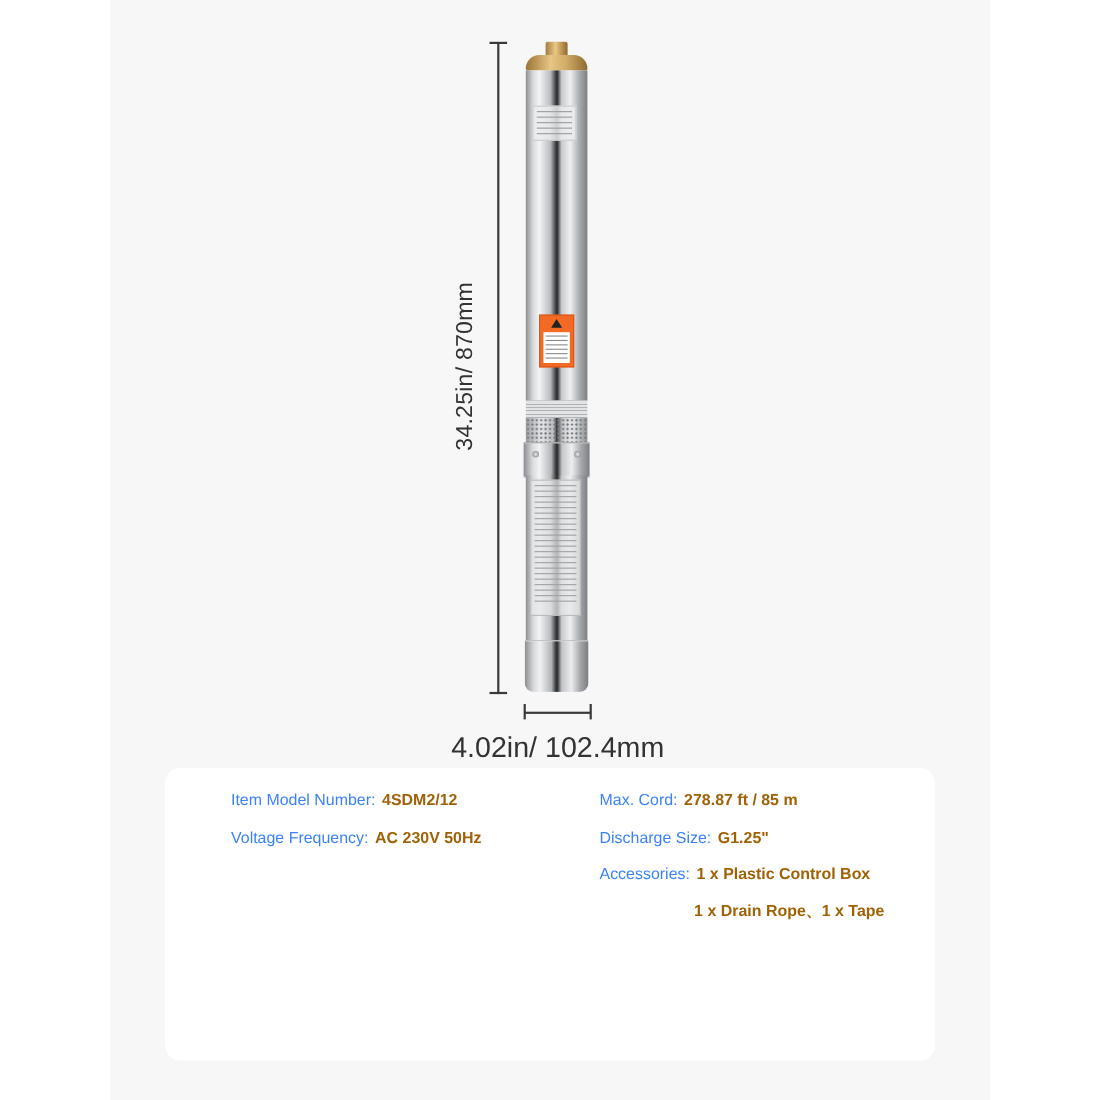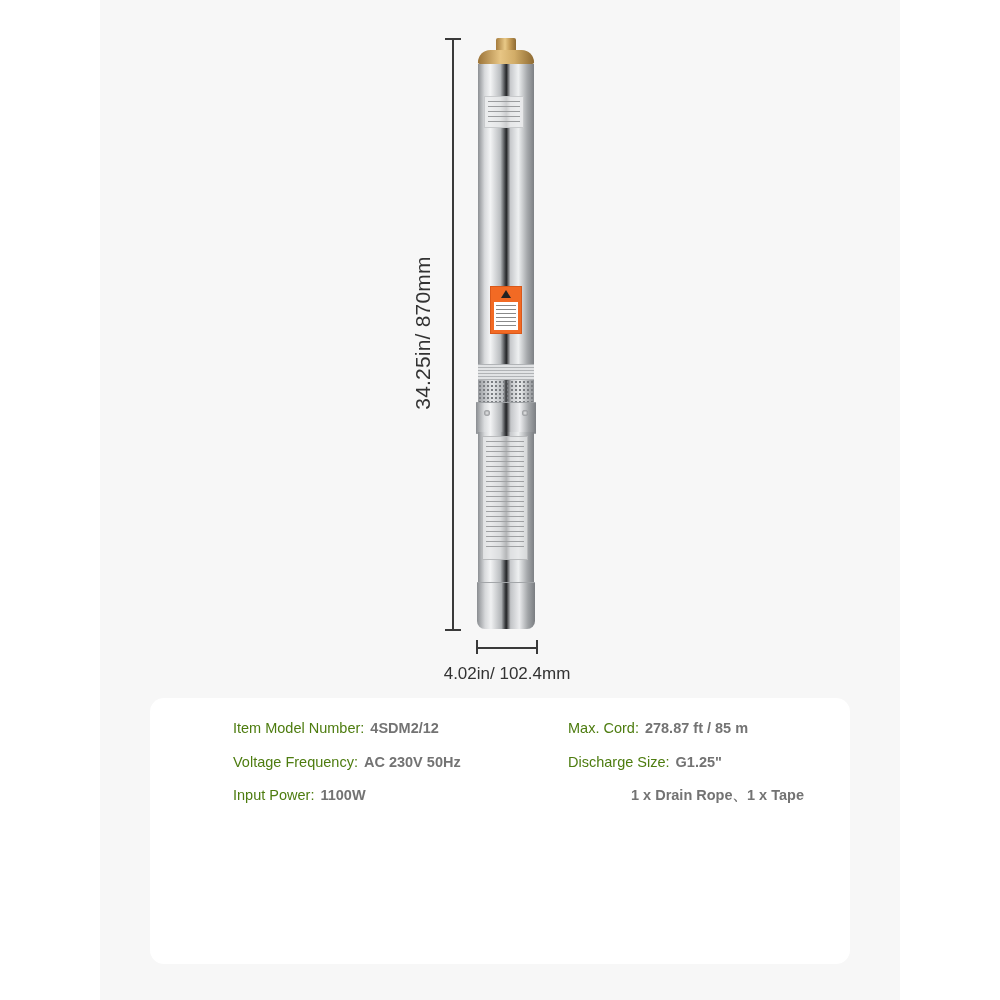--- a/index.html
+++ b/index.html
@@ -16,21 +16,21 @@
   .vcap-bot { position: absolute; left: 445px; top: 629px; width: 16px; height: 2px; background: #3a3a3a; }
   .vlabel {
     position: absolute; left: 423px; top: 333px; transform: translate(-50%, -50%) rotate(-90deg);
     font-size: 21px; color: #333; white-space: nowrap; letter-spacing: 0.2px;
   }
   .hline { position: absolute; left: 477px; top: 647px; width: 60px; height: 2px; background: #3a3a3a; }
   .hcap-l { position: absolute; left: 476px; top: 640px; width: 2px; height: 14px; background: #3a3a3a; }
   .hcap-r { position: absolute; left: 536px; top: 640px; width: 2px; height: 14px; background: #3a3a3a; }
   .hlabel {
     position: absolute; left: 507px; top: 664px; transform: translateX(-50%);
-    font-size: 17px; color: #333; white-space: nowrap;
+    font-size: 26px; color: #333; white-space: nowrap;
   }
 
   
   .pump { position: absolute; left: 476px; top: 38px; width: 60px; height: 600px; }
   .cap-brass {
     position: absolute; left: 20px; top: 0; width: 20px; height: 14px;
     background: linear-gradient(90deg, #a57b3c, #e9c987 45%, #c39a55 70%, #8d6a33);
     border-radius: 2px 2px 0 0;
   }
   .cap-dome {
@@ -92,22 +92,22 @@
 
   
   .card {
     position: absolute; left: 150px; top: 698px; width: 700px; height: 266px;
     background: #ffffff; border-radius: 14px;
   }
   .spec-col { position: absolute; top: 20px; }
   .spec-col.left { left: 60px; }
   .spec-col.right { left: 395px; }
   .row { height: 33.6px; font-size: 14.5px; line-height: 20px; white-space: nowrap; }
-  .k { color: #4d7c0f; margin-left: 23px; }
-  .v { color: #737373; font-weight: bold; margin-left: 6px; }
+  .k { color: #3b82f6; }
+  .v { color: #a16207; font-weight: bold; margin-left: 6px; }
   .acc-extra { padding-left: 86px; }
 </style>
 </head>
 <body>
 
 <div class="panel"></div>
 
 <div class="vcap-top"></div>
 <div class="vline"></div>
 <div class="vcap-bot"></div>
@@ -170,20 +170,20 @@
 
 <div class="hcap-l"></div>
 <div class="hline"></div>
 <div class="hcap-r"></div>
 <div class="hlabel">4.02in/ 102.4mm</div>
 
 <div class="card">
   <div class="spec-col left">
     <div class="row"><span class="k">Item Model Number:</span><span class="v">4SDM2/12</span></div>
     <div class="row"><span class="k">Voltage Frequency:</span><span class="v">AC 230V 50Hz</span></div>
-    <div class="row"><span class="k">Input Power:</span><span class="v">1100W</span></div>
   </div>
   <div class="spec-col right">
     <div class="row"><span class="k">Max. Cord:</span><span class="v">278.87 ft / 85 m</span></div>
     <div class="row"><span class="k">Discharge Size:</span><span class="v">G1.25"</span></div>
+    <div class="row"><span class="k">Accessories:</span><span class="v">1 x Plastic Control Box</span></div>
     <div class="row acc-extra"><span class="v" style="margin-left:0">1 x Drain Rope、1 x Tape</span></div>
   </div>
 </div>
 
 </body></html>

